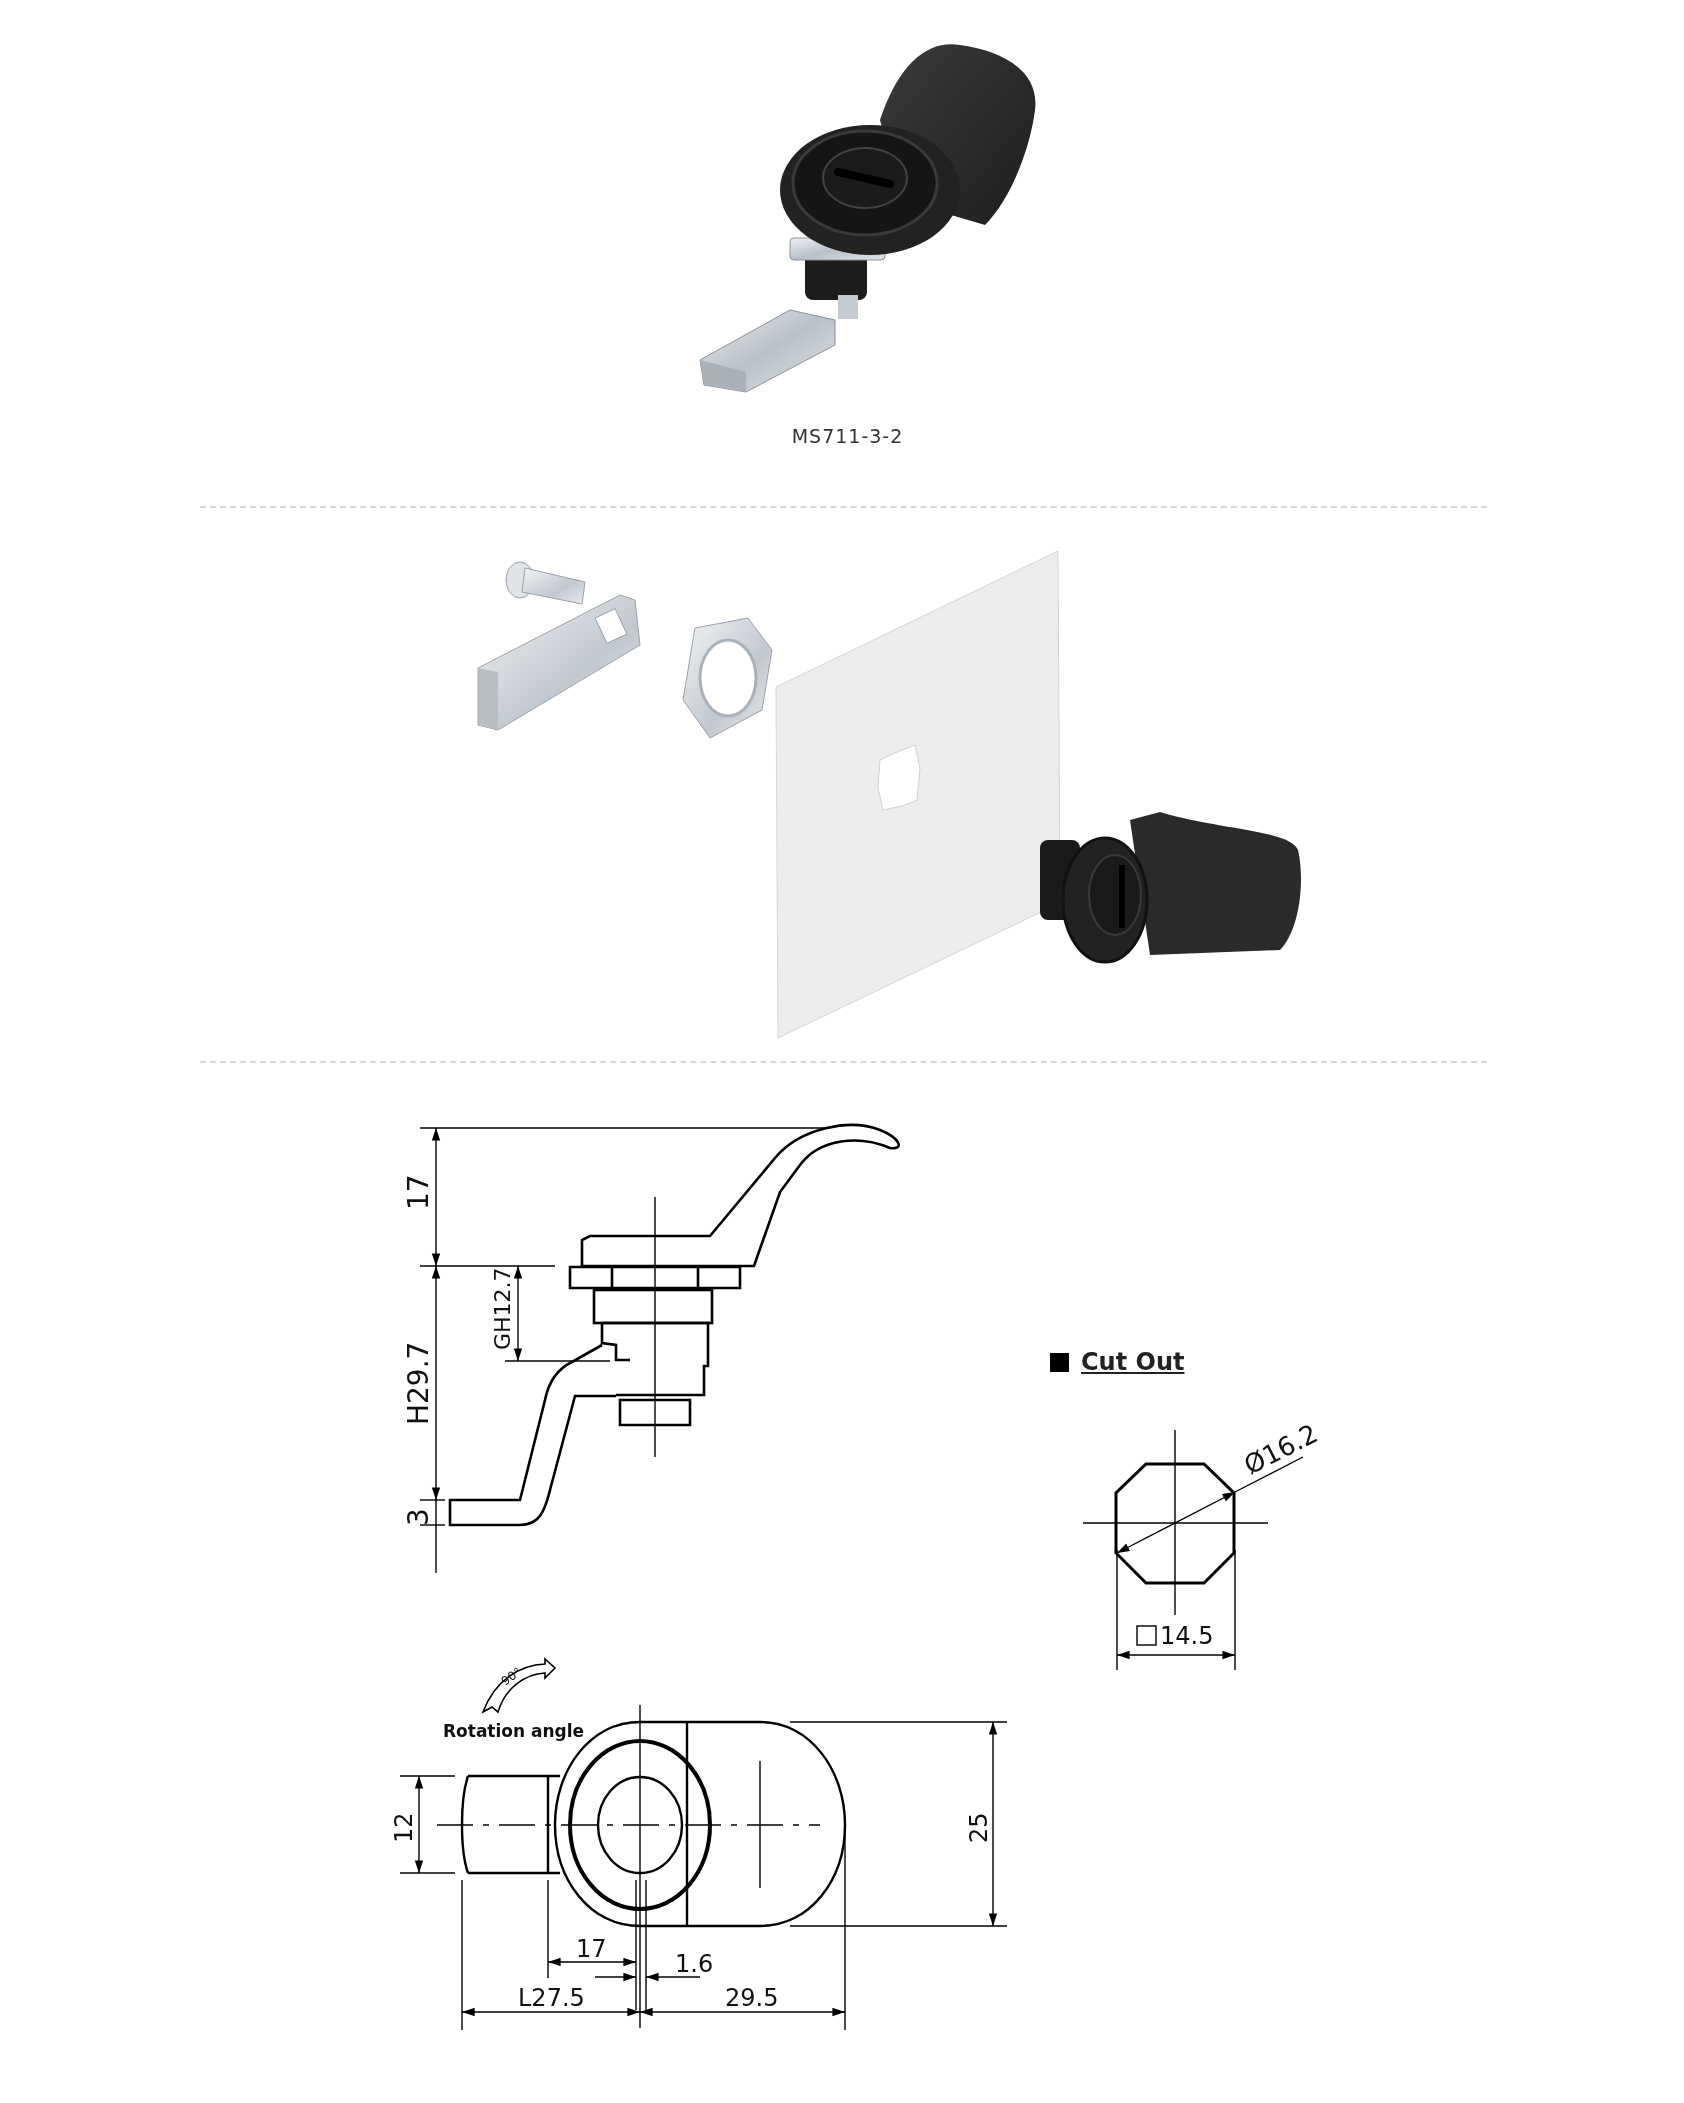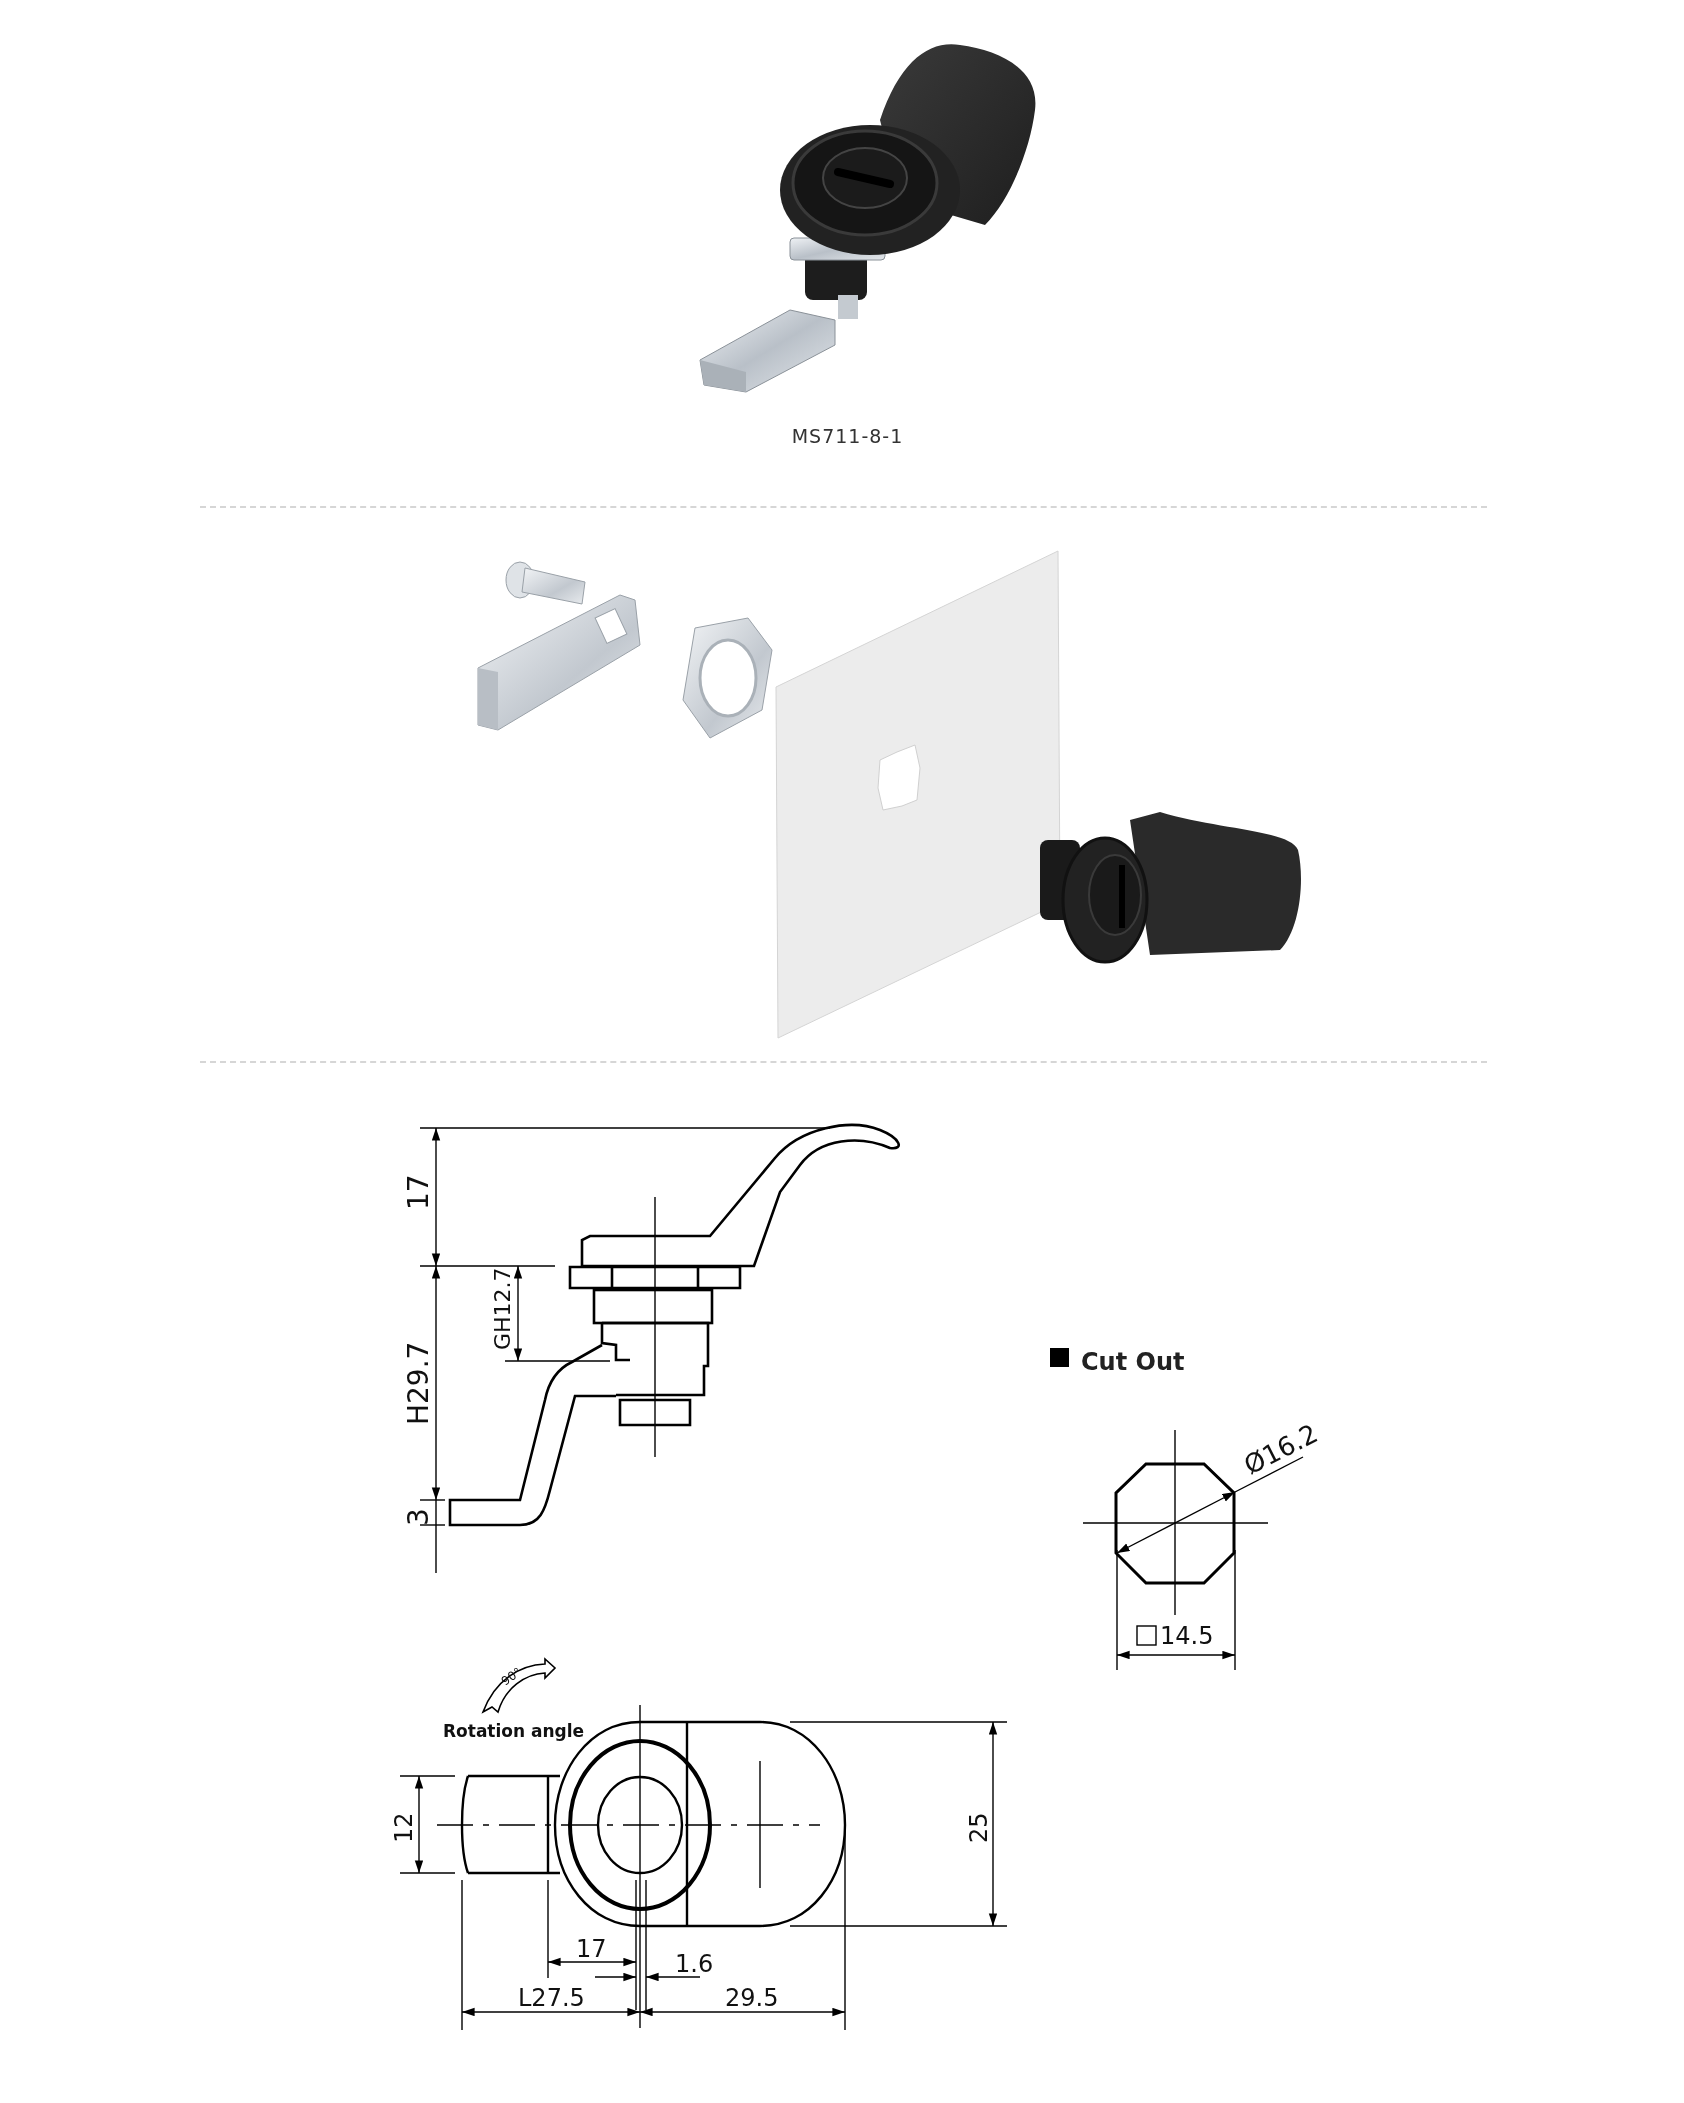--- a/index.html
+++ b/index.html
@@ -1,20 +1,20 @@
 <!DOCTYPE html>
 <html><head>
 <meta charset="utf-8">
 <style>
   html, body { margin: 0; padding: 0; background: #ffffff; }
   body { width: 1684px; height: 2103px; position: relative; overflow: hidden; font-family: "DejaVu Sans", sans-serif; }
   .abs { position: absolute; }
   svg { position: absolute; left: 0; top: 0; }
   .caption { font-family: "DejaVu Sans", sans-serif; font-size: 19px; color: #333; letter-spacing: 1px; }
-  .section-label { font-family: "DejaVu Sans", sans-serif; font-size: 24px; font-weight: bold; color: #222; display: flex; align-items: flex-start; gap: 12px; }
+  .section-label { font-family: "DejaVu Sans", sans-serif; font-size: 24px; font-weight: bold; color: #222; display: flex; align-items: center; gap: 12px; text-decoration: underline; }
   .section-label .sq { width: 19px; height: 19px; background: #000; display: inline-block; }
   .dim { font-family: "DejaVu Sans", sans-serif; fill: #111; }
 </style>
 </head>
 <body>
 
 <div class="abs" style="left:0;top:0;width:1684px;height:480px;">
   <svg width="1684" height="480" viewBox="0 0 1684 480">
     <defs>
       <linearGradient id="handleG" x1="0" y1="0" x2="1" y2="1">
@@ -36,21 +36,21 @@
     <rect x="838" y="295" width="20" height="24" fill="#c4cad0"></rect>
 
     <path d="M880 120 C900 60 930 40 960 45 C1000 50 1040 70 1035 110 C1030 150 1010 200 985 225 L900 200 Z" fill="url(#handleG)"></path>
 
     <ellipse cx="870" cy="190" rx="90" ry="65" fill="#222"></ellipse>
     <ellipse cx="865" cy="183" rx="72" ry="52" fill="#151515" stroke="#3a3a3a" stroke-width="3"></ellipse>
     <ellipse cx="865" cy="178" rx="42" ry="30" fill="#1b1b1b" stroke="#444" stroke-width="2"></ellipse>
     <path d="M838 172 L890 184" stroke="#000" stroke-width="8" stroke-linecap="round"></path>
   </svg>
 </div>
-<div class="abs caption" style="left:790px;top:425px;width:115px;text-align:center;">MS711-8-1</div>
+<div class="abs caption" style="left:790px;top:425px;width:115px;text-align:center;">MS711-3-2</div>
 
 <div class="abs" style="left:200px;top:506px;width:1287px;border-top:2px dashed #d6d6d6;"></div>
 
 <div class="abs" style="left:0;top:510px;width:1684px;height:550px;">
   <svg width="1684" height="550" viewBox="0 510 1684 550">
     <defs>
       <linearGradient id="metal2" x1="0" y1="0" x2="1" y2="1">
         <stop offset="0" stop-color="#f2f4f6"></stop>
           <stop offset="0.6" stop-color="#c2c8cf"></stop>
           <stop offset="1" stop-color="#e8ebee"></stop>

